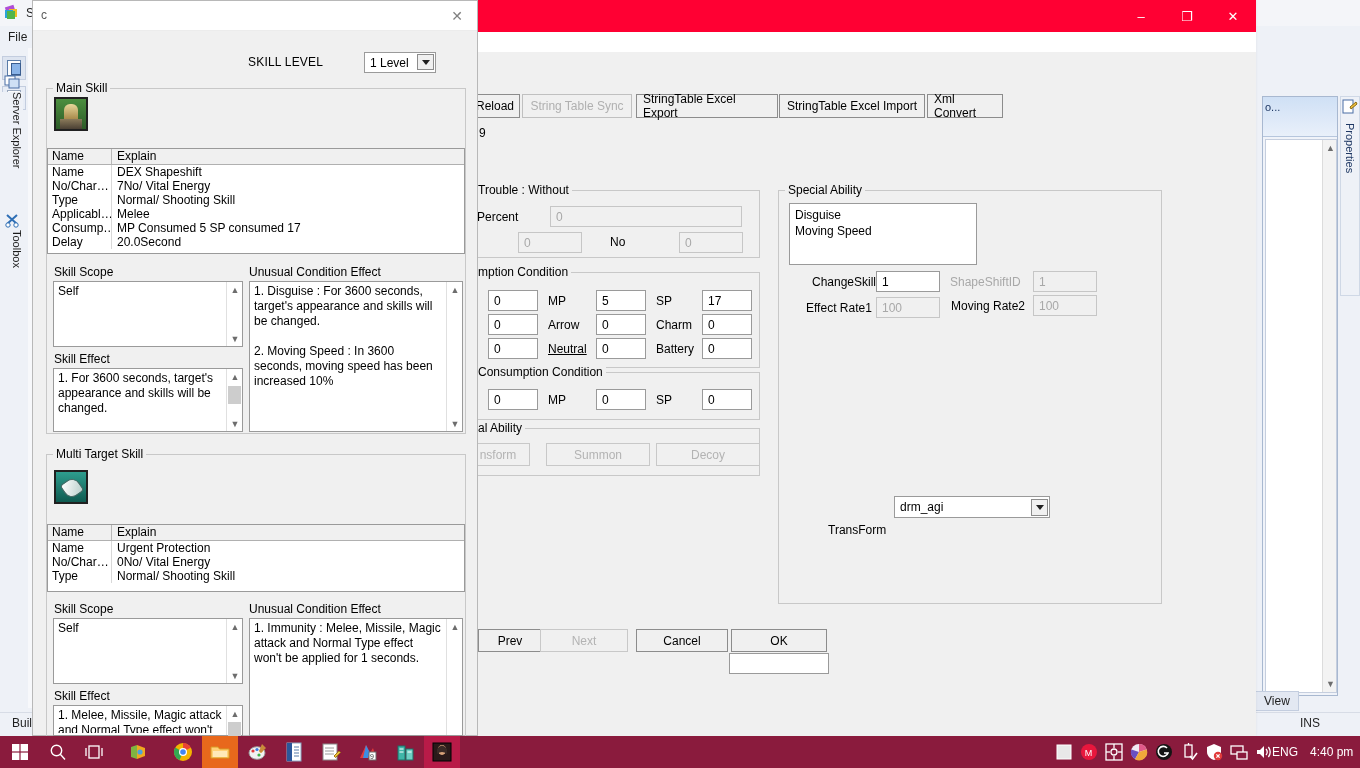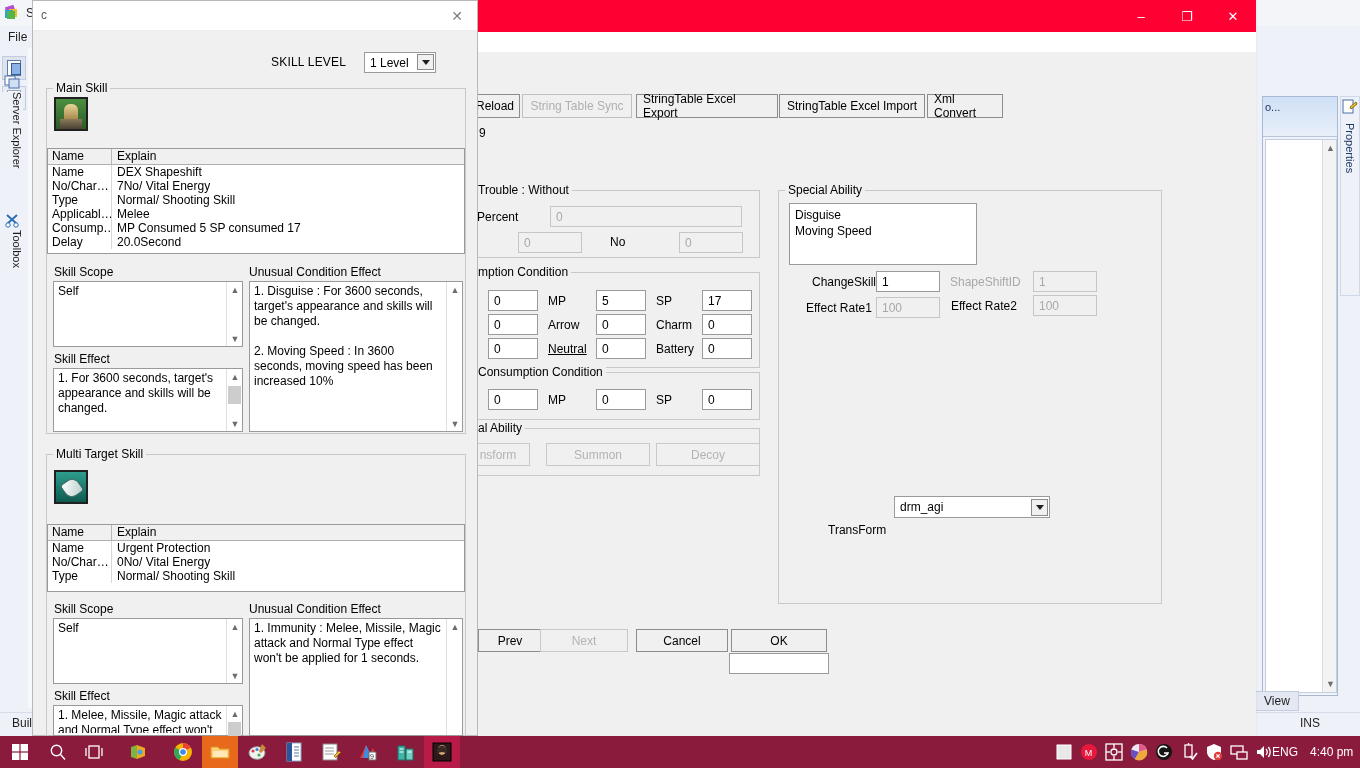--- a/index.html
+++ b/index.html
@@ -180,21 +180,21 @@
     background: #ffffff; border-bottom: 1px solid #ececec;
   }
   .dlg-title-txt { position: absolute; left: 8px; top: 7px; font-size: 12px; color: #5a5a5a; }
   .dlg-close {
     position: absolute; right: 6px; top: 3px; width: 28px; height: 24px;
     display: flex; align-items: center; justify-content: center;
     color: #808080; font-size: 14px;
   }
 
   .skill-level-label {
-    position: absolute; left: 271px; top: 55px; font-size: 12px; color: #000;
+    position: absolute; left: 248px; top: 55px; font-size: 12px; color: #000;
     letter-spacing: .2px;
   }
   .combo {
     position: absolute; background: #ffffff; border: 1px solid #9a9a9a;
     height: 20px; font-size: 12px; color: #000;
   }
   .combo .val { position: absolute; left: 5px; top: 2px; }
   .combo .arrow {
     position: absolute; right: 1px; top: 1px; width: 17px; height: 16px;
     background: #f0f0f0; border: 1px solid #8c8c8c;
@@ -544,21 +544,21 @@
   </div>
   <div class="fld-label dim" style="left:950px;top:275px;color:#a8a8a8;">ShapeShiftID</div>
   <div class="inp disabled" style="left:1033px;top:271px;width:64px;">
     <span>1</span>
   </div>
 
   <div class="fld-label" style="left:806px;top:301px;">Effect Rate1</div>
   <div class="inp disabled" style="left:876px;top:297px;width:64px;">
     <span>100</span>
   </div>
-  <div class="fld-label" style="left:951px;top:299px;">Effect Rate2</div>
+  <div class="fld-label" style="left:951px;top:299px;">Moving Rate2</div>
   <div class="inp disabled" style="left:1033px;top:295px;width:64px;">
     <span>100</span>
   </div>
 
   <div class="combo" style="left:894px;top:496px;width:156px;height:22px;">
     <div class="val" style="top:3px;">drm_agi</div>
     <div class="arrow" style="top:2px;height:17px;">
         <i></i>
       </div>
   </div>

